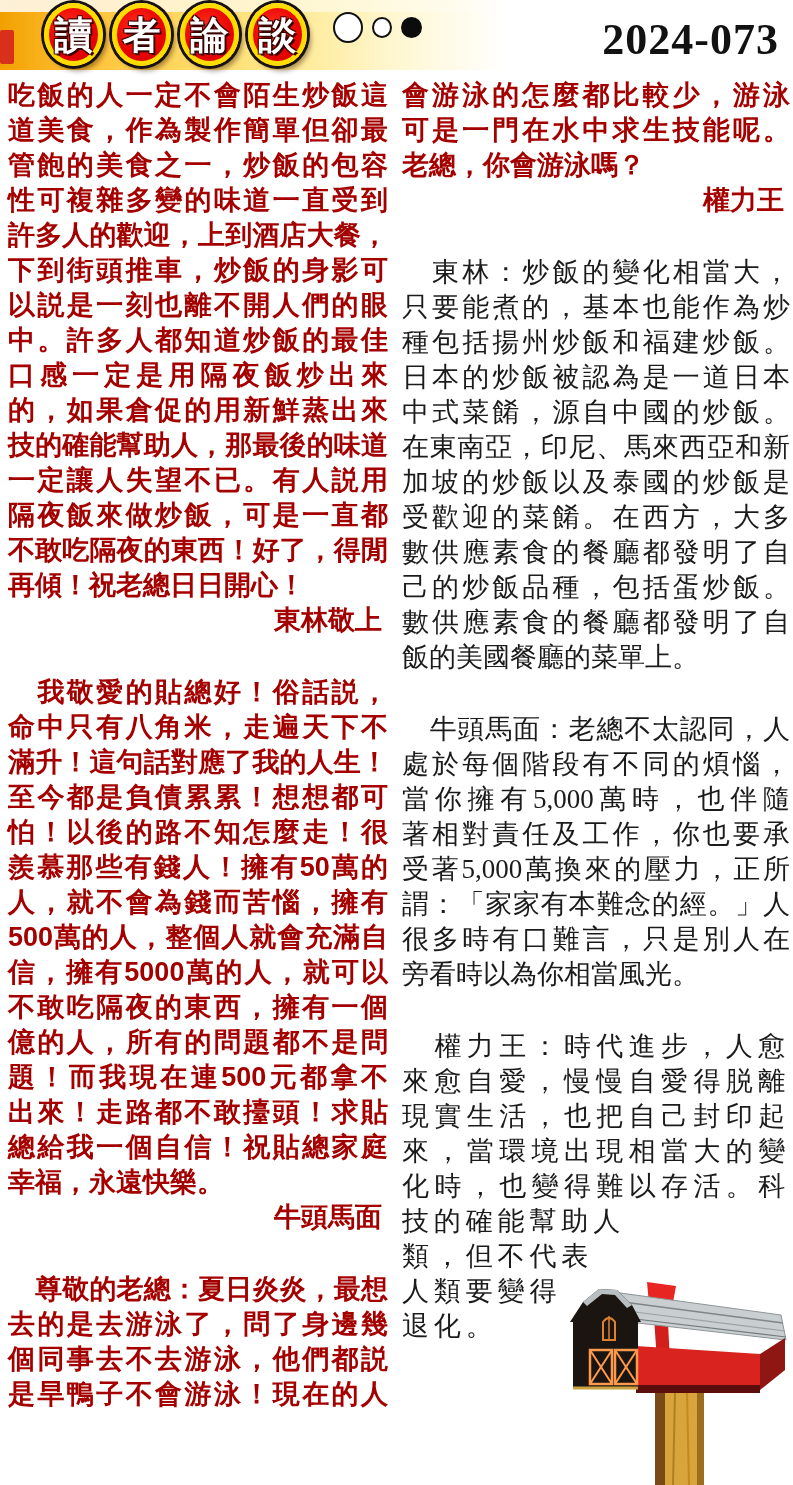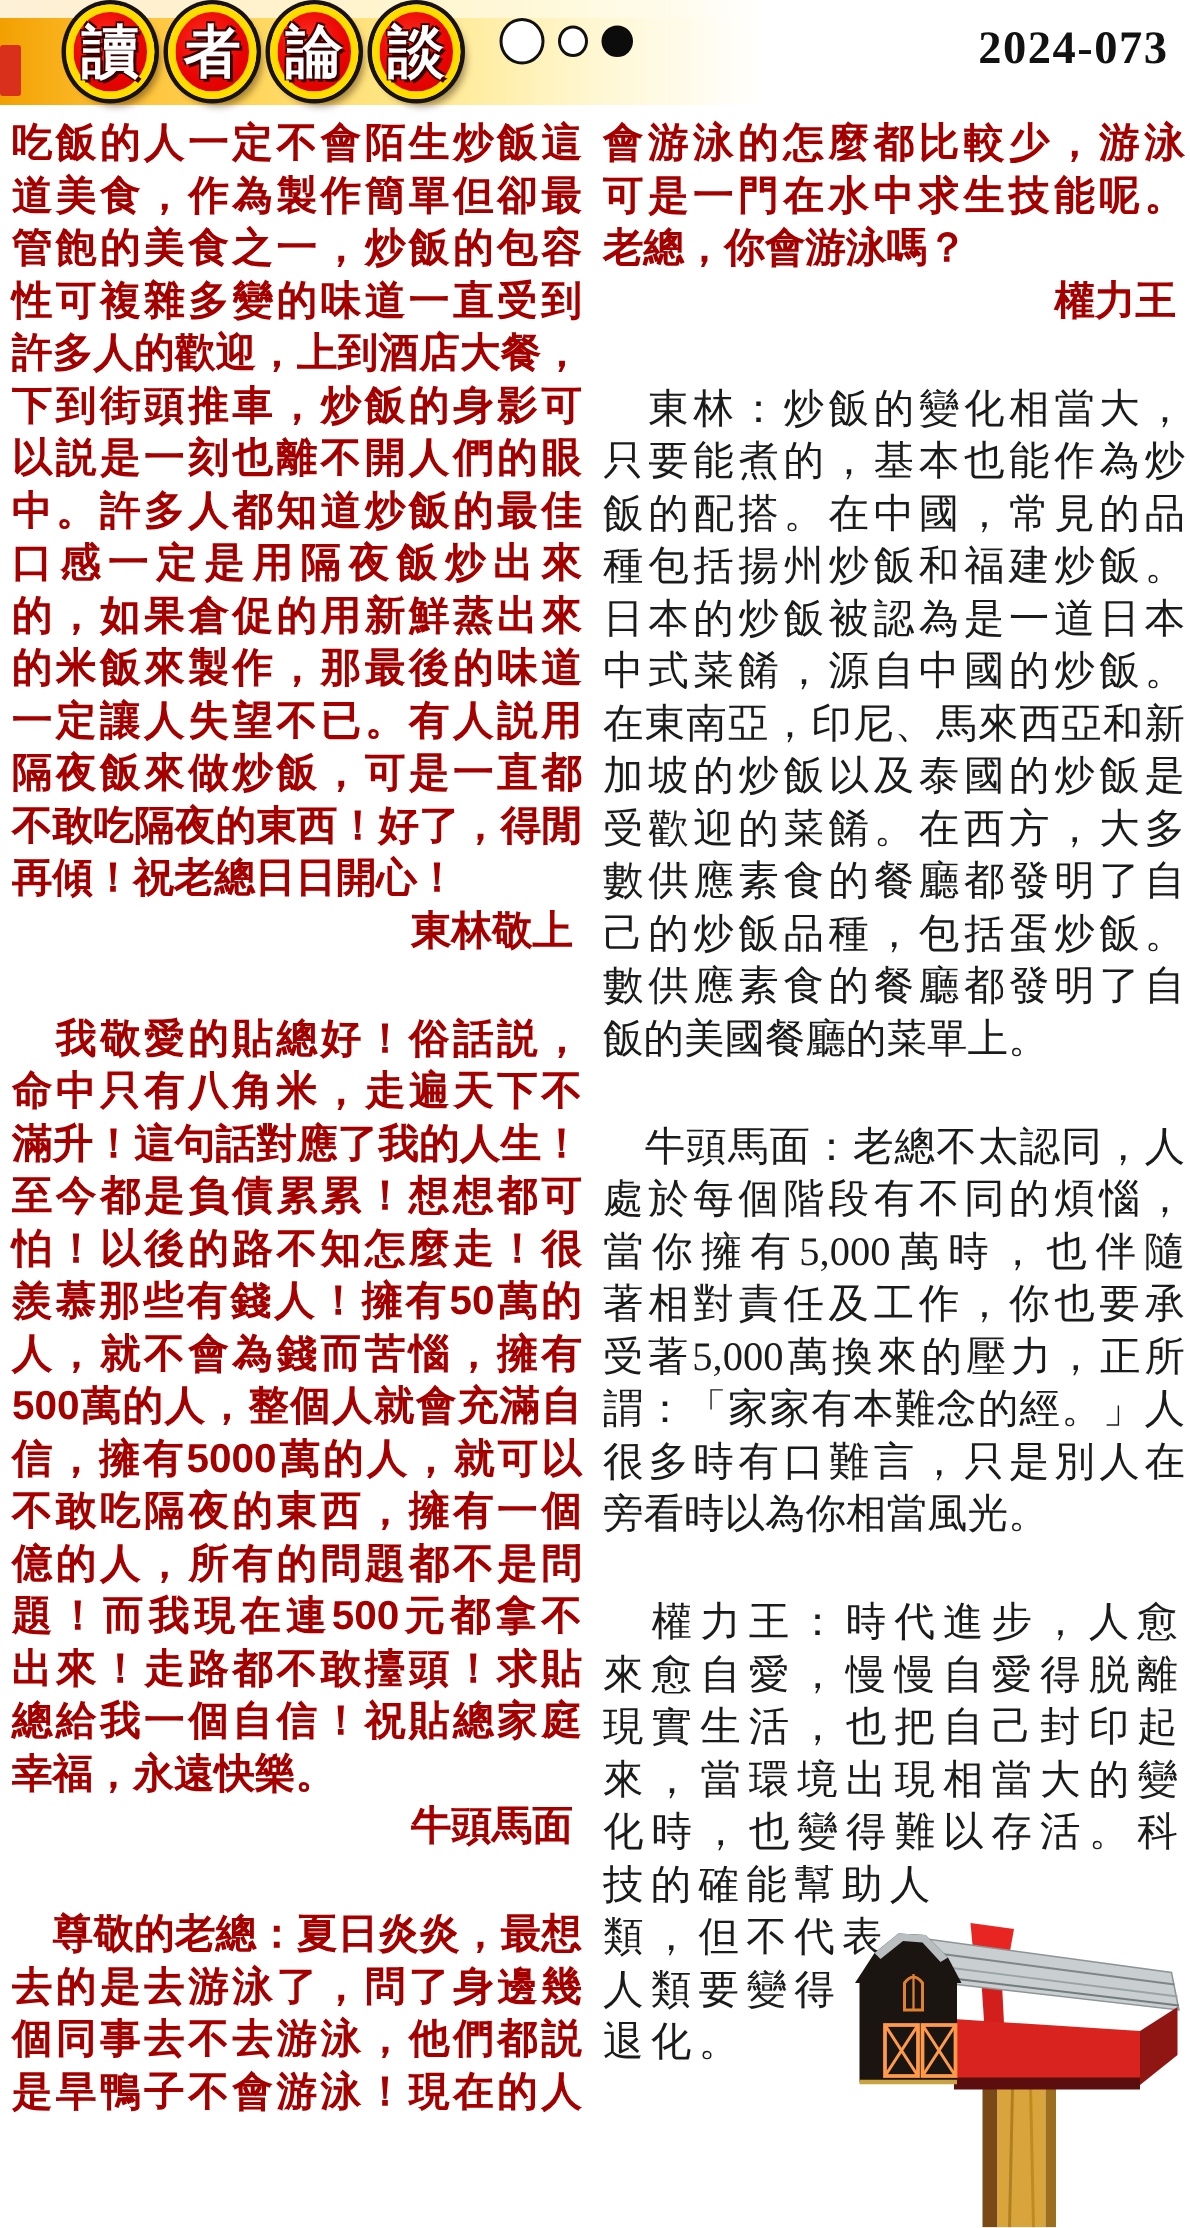--- a/index.html
+++ b/index.html
@@ -40,21 +40,21 @@
     color:#ffffff; font-size:38px; font-weight:bold; line-height:1;
     text-shadow:2px 2px 0 #3a0000, -1px -1px 0 #3a0000, 1px -1px 0 #3a0000, -1px 1px 0 #3a0000;
   }
   .bullets { position:absolute; left:333px; top:12px; display:flex; align-items:center; gap:9px; z-index:3; }
   .c-big   { width:30px; height:31px; border:2px solid #111; border-radius:50%; background:#fff; }
   .c-small { width:20px; height:21px; border:2px solid #111; border-radius:50%; background:#fff; }
   .c-fill  { width:21px; height:21px; border-radius:50%; background:#0c0c0c; }
   .issue {
     position:absolute; right:14px; top:14px; z-index:3;
     font-family:"Liberation Serif", serif; font-weight:700;
-    font-size:31px; letter-spacing:1px; color:#121212;
+    font-size:44px; letter-spacing:1px; color:#121212;
   }
 
   
   .col { position:absolute; top:78px; }
   #col-left  { left:8px;   width:380px; }
   #col-right { left:402px; width:388px; }
   .block { margin-bottom:37px; }
   .block:last-child { margin-bottom:0; }
   .ln { font-size:27px; line-height:35px; height:35px; overflow:visible; }
   .just { text-align:justify; text-align-last:justify; }
@@ -99,21 +99,21 @@
       <div class="ln just">吃飯的人一定不會陌生炒飯這</div>
       <div class="ln just">道美食，作為製作簡單但卻最</div>
       <div class="ln just">管飽的美食之一，炒飯的包容</div>
       <div class="ln just">性可複雜多變的味道一直受到</div>
       <div class="ln just">許多人的歡迎，上到酒店大餐，</div>
       <div class="ln just">下到街頭推車，炒飯的身影可</div>
       <div class="ln just">以説是一刻也離不開人們的眼</div>
       <div class="ln just">中。許多人都知道炒飯的最佳</div>
       <div class="ln just">口感一定是用隔夜飯炒出來</div>
       <div class="ln just">的，如果倉促的用新鮮蒸出來</div>
-      <div class="ln just">的米飯來製作，那最後的味道</div>
+      <div class="ln just">技的確能幫助人，那最後的味道</div>
       <div class="ln just">一定讓人失望不已。有人説用</div>
       <div class="ln just">隔夜飯來做炒飯，可是一直都</div>
       <div class="ln just">不敢吃隔夜的東西！好了，得閒</div>
       <div class="ln">再傾！祝老總日日開心！</div>
       <div class="ln sig">東林敬上</div>
     </div>
     <div class="block letter">
       <div class="ln just">　我敬愛的貼總好！俗話説，</div>
       <div class="ln just">命中只有八角米，走遍天下不</div>
       <div class="ln just">滿升！這句話對應了我的人生！</div>
@@ -141,21 +141,20 @@
 <div id="col-right" class="col">
     <div class="block letter">
       <div class="ln just">會游泳的怎麼都比較少，游泳</div>
       <div class="ln just">可是一門在水中求生技能呢。</div>
       <div class="ln">老總，你會游泳嗎？</div>
       <div class="ln sig">權力王</div>
     </div>
     <div class="block reply">
       <div class="ln just">　東林：炒飯的變化相當大，</div>
       <div class="ln just">只要能煮的，基本也能作為炒</div>
-      <div class="ln just">飯的配搭。在中國，常見的品</div>
       <div class="ln just">種包括揚州炒飯和福建炒飯。</div>
       <div class="ln just">日本的炒飯被認為是一道日本</div>
       <div class="ln just">中式菜餚，源自中國的炒飯。</div>
       <div class="ln just">在東南亞，印尼、馬來西亞和新</div>
       <div class="ln just">加坡的炒飯以及泰國的炒飯是</div>
       <div class="ln just">受歡迎的菜餚。在西方，大多</div>
       <div class="ln just">數供應素食的餐廳都發明了自</div>
       <div class="ln just">己的炒飯品種，包括蛋炒飯。</div>
       <div class="ln just">數供應素食的餐廳都發明了自</div>
       <div class="ln">飯的美國餐廳的菜單上。</div>

